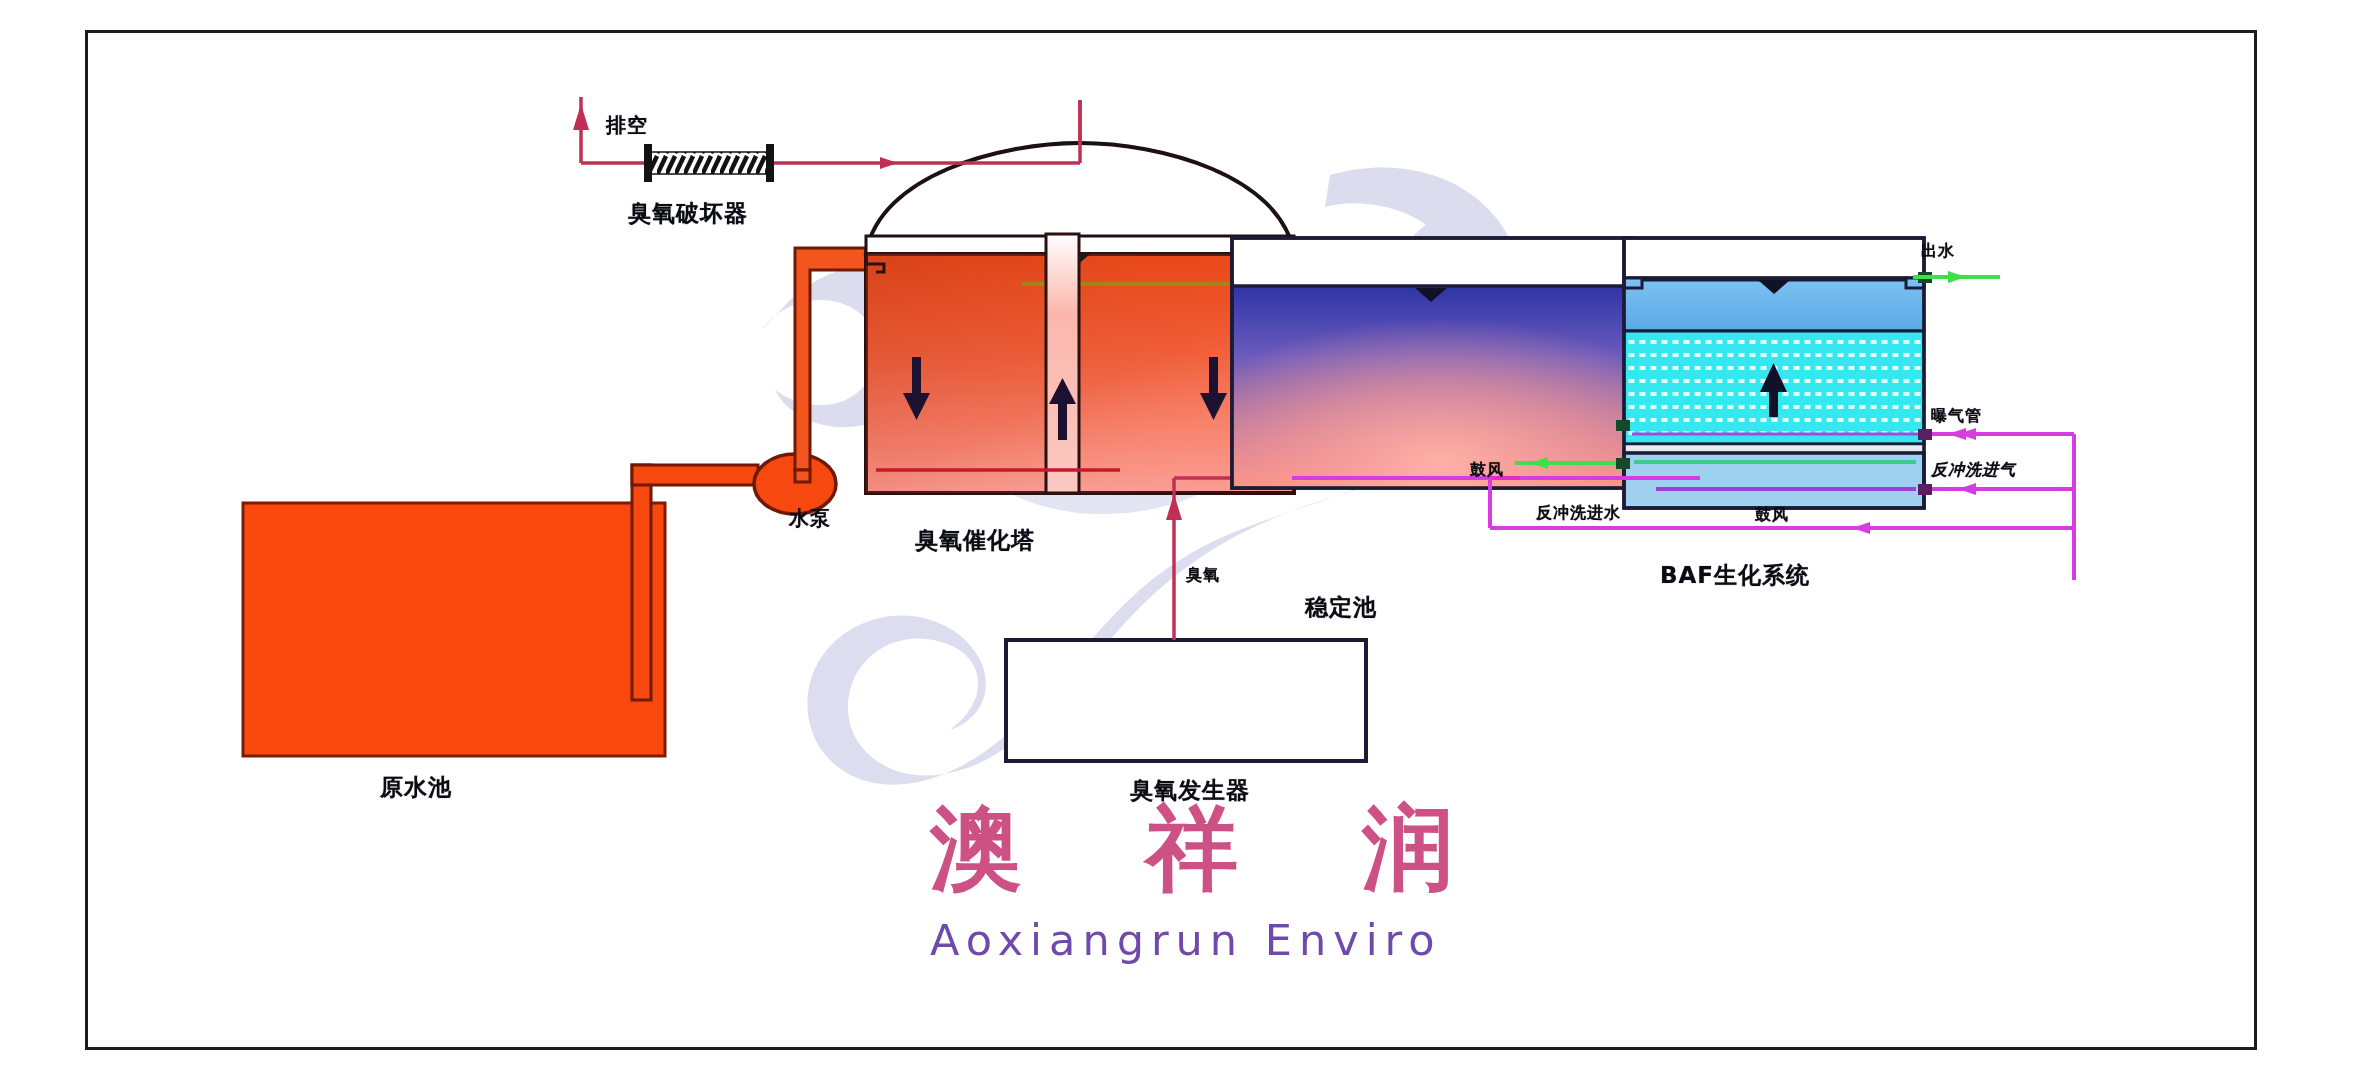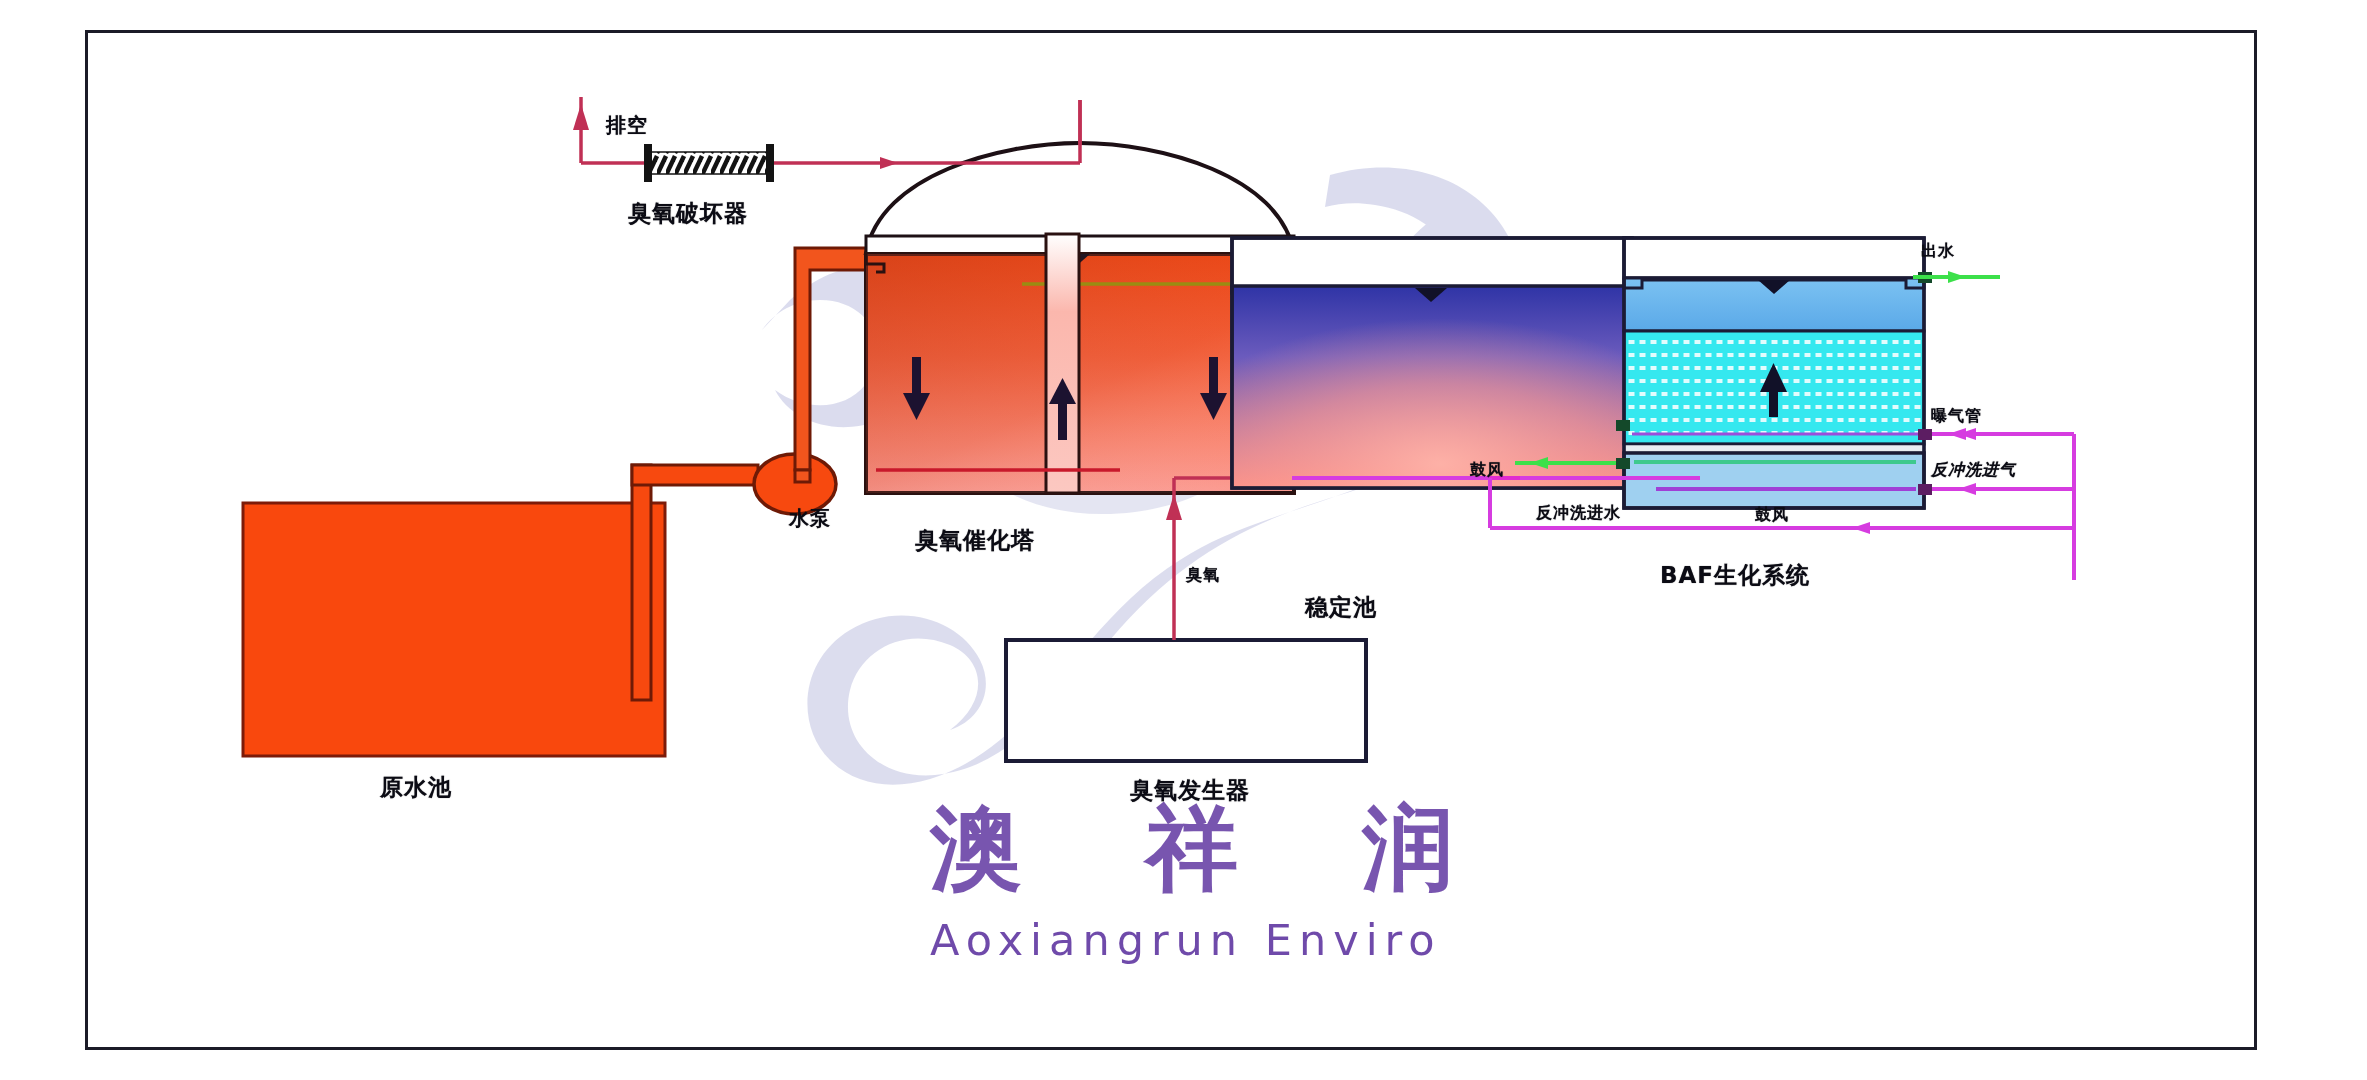--- a/index.html
+++ b/index.html
@@ -17,21 +17,21 @@
   .lbl{
     position:absolute;color:#0b0b14;font-weight:700;
     font-family:"DejaVu Sans","Liberation Sans",sans-serif;
     white-space:nowrap;letter-spacing:1px;
     text-shadow:0 0 1px rgba(0,0,0,.55);
   }
   .lbl.big{font-size:23px;}
   .lbl.mid{font-size:20px;}
   .lbl.sm{font-size:16px;}
   .wm-cn{
-    position:absolute;color:#4c1d95;opacity:.75;
+    position:absolute;color:#be185d;opacity:.75;
     font-size:92px;font-weight:700;letter-spacing:46px;
     font-family:"DejaVu Sans","Liberation Sans",sans-serif;
   }
   .wm-en{
     position:absolute;color:#4c1d95;opacity:.8;
     font-size:43px;letter-spacing:7px;font-weight:400;
     font-family:"DejaVu Sans","Liberation Sans",sans-serif;
   }
 </style>
 </head>

